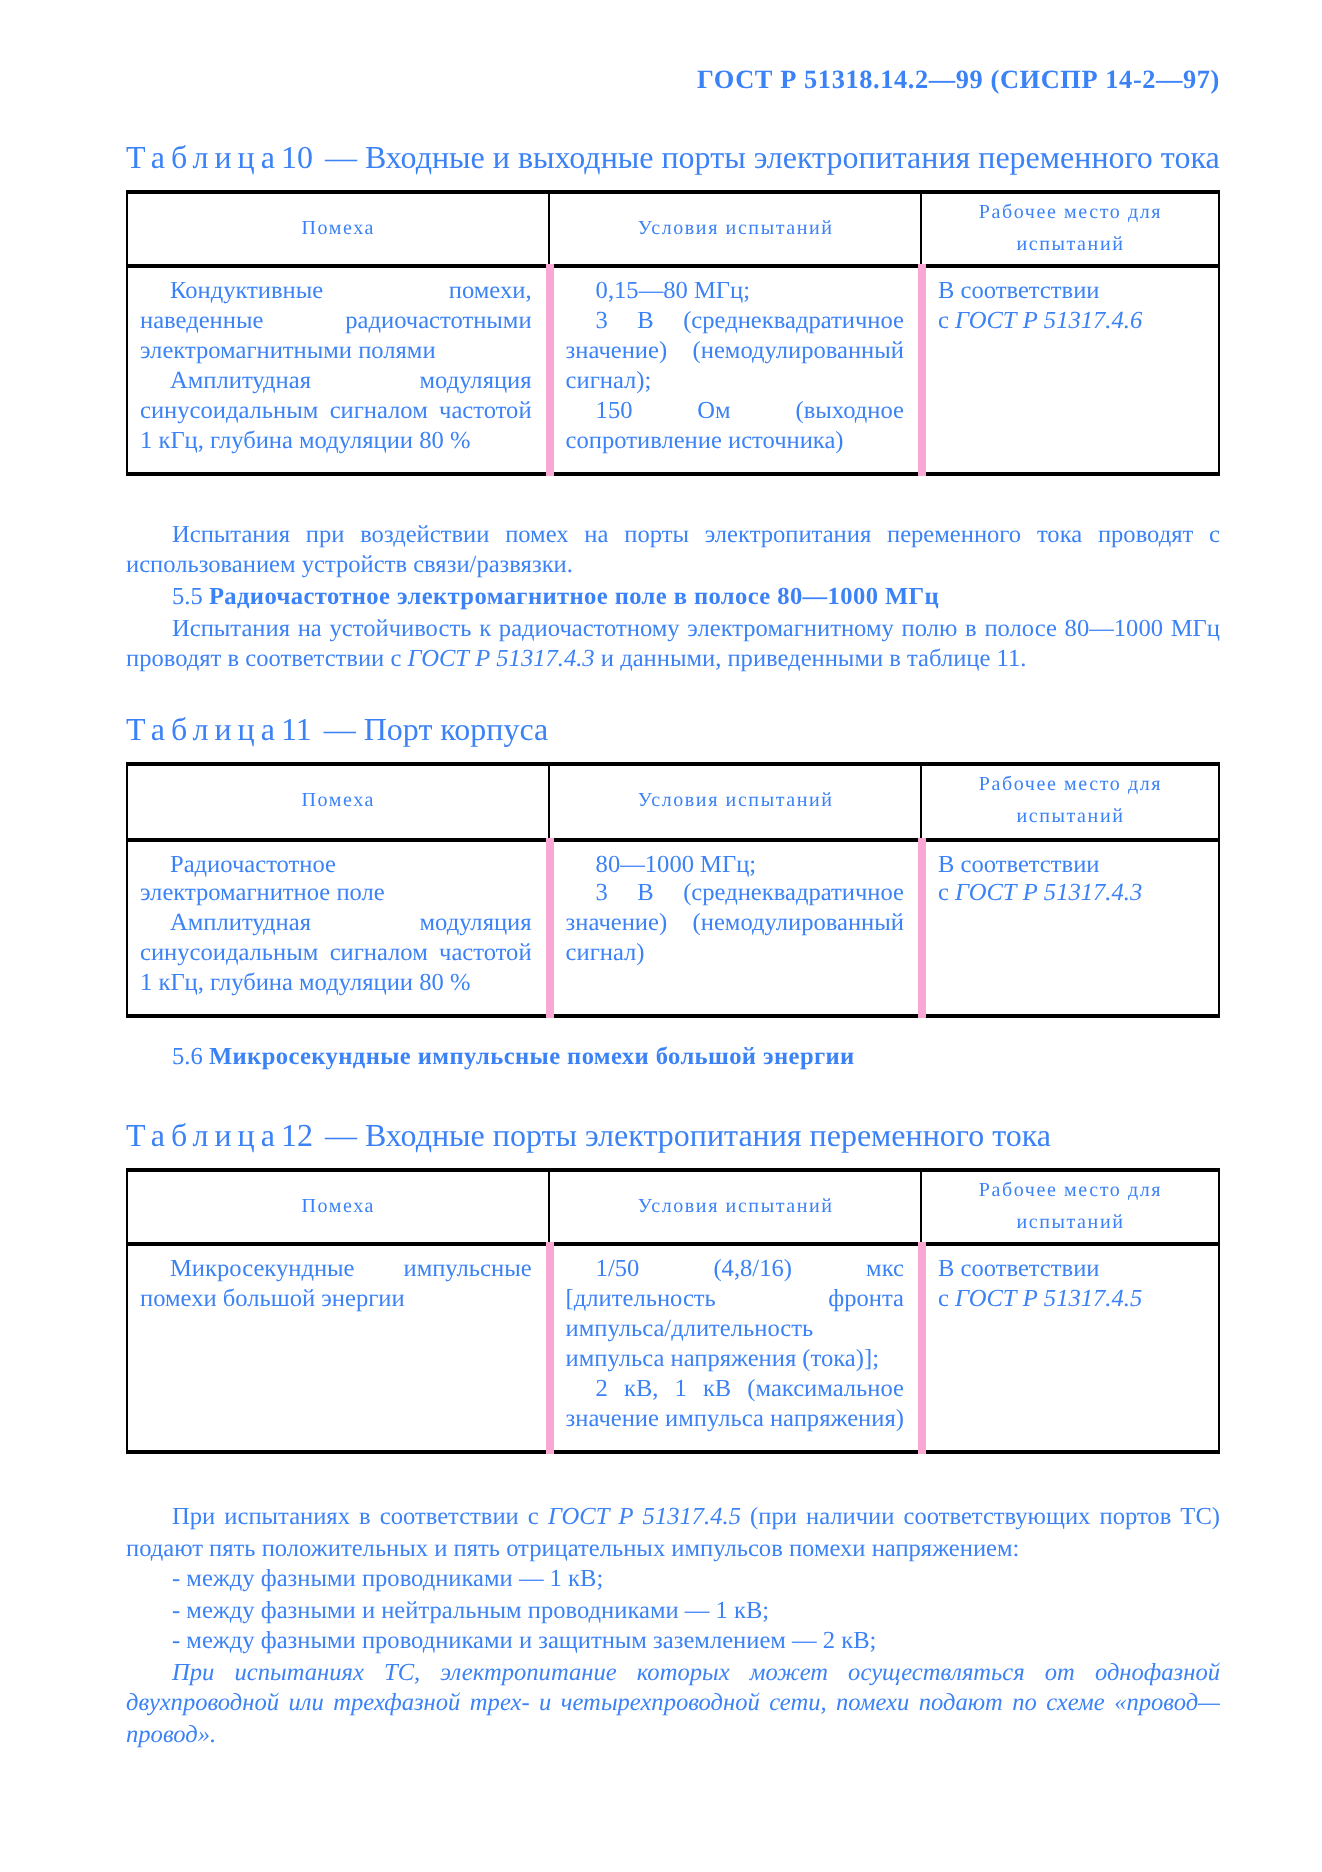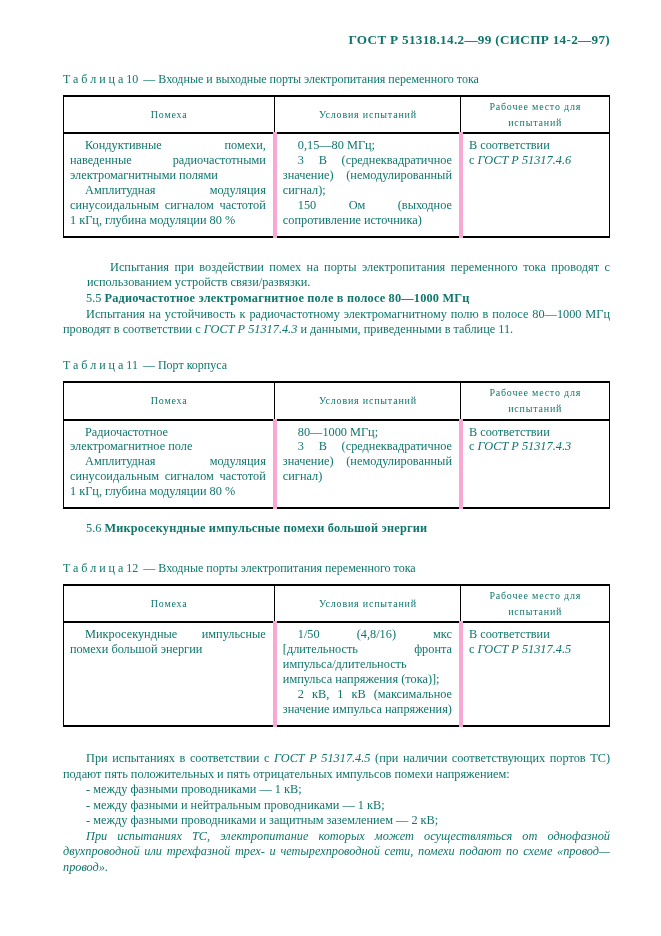--- a/index.html
+++ b/index.html
@@ -5,38 +5,38 @@
   html, body {
     margin: 0;
     padding: 0;
     background: #ffffff;
   }
   .page {
     position: relative;
     width: 661px;
     height: 936px;
     background: #ffffff;
-    color: #0f766e;
+    color: #3b82f6;
     font-family: "Liberation Serif", "DejaVu Serif", serif;
     font-size: 12.3px;
     line-height: 15.6px;
     box-sizing: border-box;
     padding: 32px 51px 0 63px;
     overflow: hidden;
   }
   .doc-header {
     text-align: right;
     font-weight: bold;
     font-size: 13.2px;
     margin: 0 0 24px 0;
     letter-spacing: 0.3px;
   }
   .tcap {
     margin: 0 0 8px 0;
-    font-size: 12px;
+    font-size: 16px;
   }
   .tcap .sp { letter-spacing: 3px; }
   .tcap .num { padding-right: 2px; }
 
   table.gtable {
     width: 100%;
     border-collapse: collapse;
     table-layout: fixed;
     border-top: 2px solid #000;
     border-bottom: 2px solid #000;
@@ -80,21 +80,21 @@
   .para {
     margin: 0;
     text-align: justify;
     text-indent: 23px;
     hyphens: auto;
   }
   .heading b { letter-spacing: 0.2px; }
   .li { margin: 0; text-indent: 23px; }
   .ital { font-style: italic; }
 
-  .gap-after-t10 { margin-top: 22px; margin-left: 24px; }
+  .gap-after-t10 { margin-top: 22px; }
   .cap11 { margin-top: 20px; }
   .h56 { margin-top: 12px; }
   .cap12 { margin-top: 24px; }
   .block-after-t12 { margin-top: 24px; }
 </style>
 </head>
 <body>
 
 <div class="page">
 

